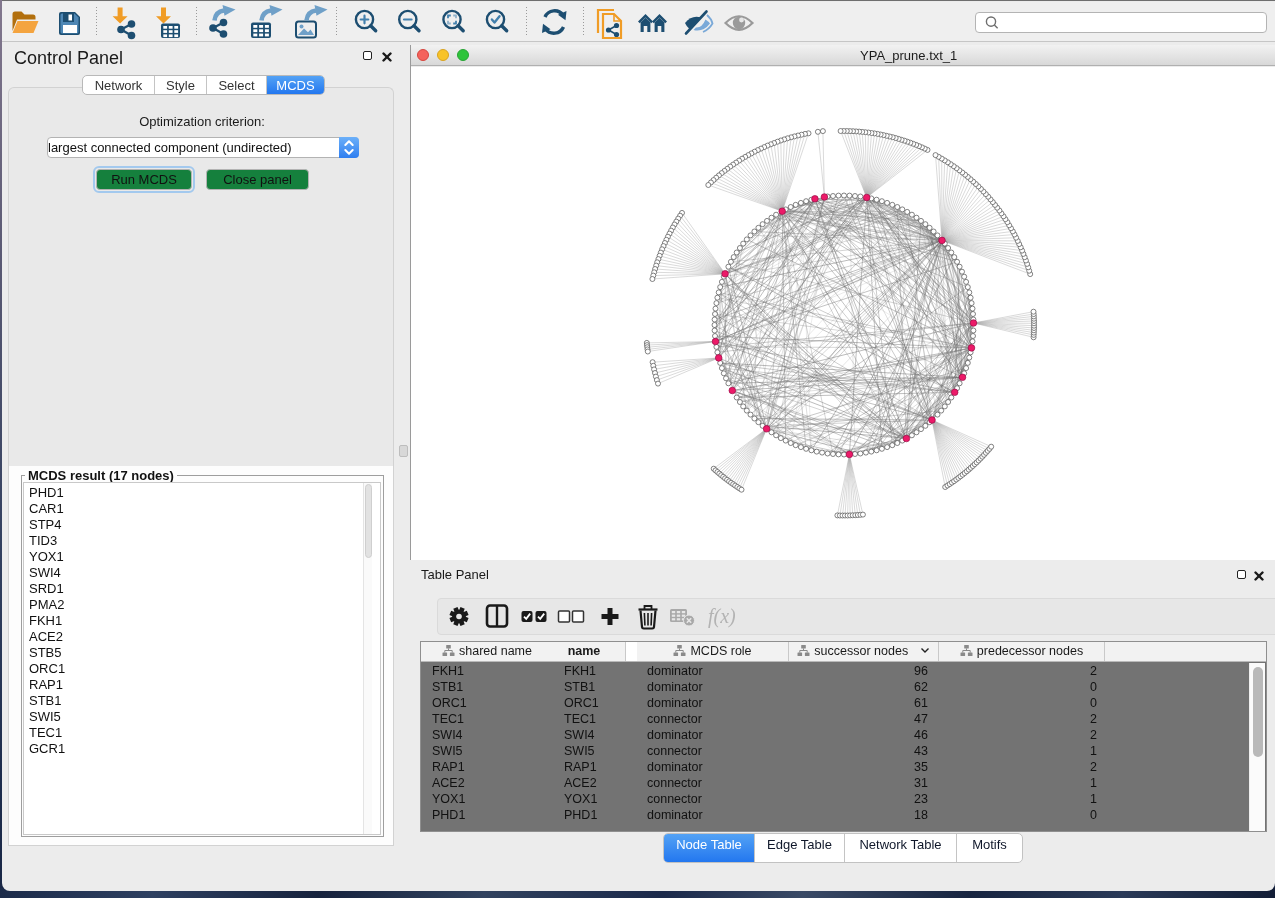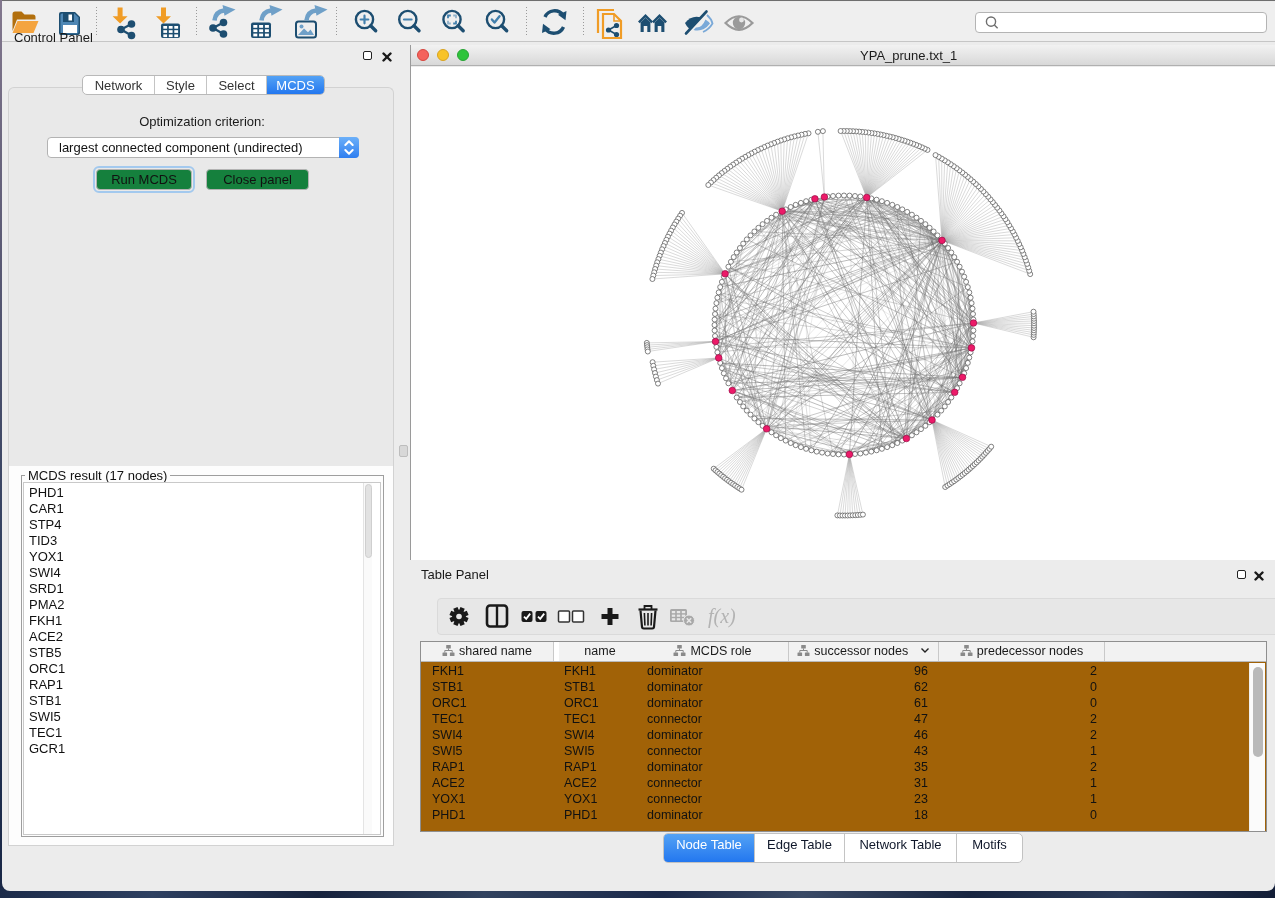--- a/index.html
+++ b/index.html
@@ -13,46 +13,46 @@
   border-top:1px solid #6e6e6e; }
 
 #toolbar { position:absolute; left:0; top:1px; width:1273px; height:40px;
   background:#efefef; border-bottom:1px solid #c6c6c6; }
 .sep { position:absolute; top:5px; height:30px; width:1px;
   background-image:linear-gradient(#9a9a9a 33%, rgba(255,255,255,0) 0%);
   background-size:1px 3px; }
 #searchbox { position:absolute; left:973px; top:10px; width:292px; height:21px;
   background:#fff; border:1px solid #b4b4b4; border-radius:4px; }
 
-#ctitle { position:absolute; left:12px; top:29px; font-size:13px; color:#1a1a1a; }
+#ctitle { position:absolute; left:12px; top:47px; font-size:18px; color:#1a1a1a; }
 .winbtn-sq { position:absolute; width:9px; height:9px; border:1.5px solid #222; border-radius:2px; background:#fff; }
 #tabs { position:absolute; left:80px; top:74px; height:20px; display:flex;
   border:1px solid #b9b9b9; border-radius:5px; background:#fff; overflow:hidden; }
 #tabs div { font-size:13px; color:#333; text-align:center; line-height:19px; border-right:1px solid #c4c4c4; }
 #tabs div:last-child { border-right:none; }
 #tabs .sel { background:linear-gradient(#53a2f5,#2377ef); color:#fff; }
 #panelA { position:absolute; left:6px; top:86px; width:386px; height:379px;
   background:#e9e9e9; border:1px solid #d2d2d2; border-radius:6px 6px 0 0; border-bottom:none; }
 #panelB { position:absolute; left:6px; top:465px; width:386px; height:380px;
   background:#fdfdfd; border:1px solid #d2d2d2; border-top:none; }
 #optlabel { position:absolute; left:0; top:113px; width:400px; text-align:center;
   font-size:13px; color:#1a1a1a; }
 #dropdown { position:absolute; left:45px; top:136px; width:312px; height:21px;
   background:#fff; border:1px solid #b3b3b3; border-radius:4px; font-size:13px;
-  color:#111; line-height:19px; padding-left:11px; }
+  color:#111; line-height:19px; }
 #ddcap { position:absolute; right:-1px; top:-1px; width:20px; height:21px;
   border-radius:0 4px 4px 0; background:linear-gradient(#6cb0f9,#2e7ef0); }
 .btn { position:absolute; height:21px; background:#15803d; border:1px solid #b3b3b3;
   border-radius:4px; font-size:13px; color:#111; text-align:center; line-height:19px; }
 #focusring { position:absolute; left:91px; top:165px; width:102px; height:27px;
   border:2.5px solid #a3c9ee; border-radius:6px; }
 #fieldset { position:absolute; left:19px; top:474px; width:363px; height:362px;
   border:1px solid #9e9e9e; }
 #legend { position:absolute; left:23px; top:467px; font-size:13px; color:#111;
-  background:#fdfdfd; padding:0 3px; }
+  background:#fdfdfd; padding:0 3px;font-weight:bold; }
 #listbox { position:absolute; left:21px; top:481px; width:358px; height:353px;
   background:#fff; border:1px solid #c9c9c9; font-size:13px; color:#111; line-height:16px;
   padding:2px 0 0 5px; }
 #listscroll { position:absolute; left:361px; top:482px; width:9px; height:351px; background:#fafafa; border-left:1px solid #e4e4e4;}
 #listthumb { position:absolute; left:1px; top:1px; width:7px; height:74px; background:#e2e2e2; border:1px solid #cfcfcf; border-radius:4px; }
 
 #splithandle { position:absolute; left:397px; top:444px; width:9px; height:12px;
   background:#d8d8d8; border:1px solid #bdbdbd; border-radius:2px; }
 
 #netframe { position:absolute; left:408px; top:44px; width:867px; height:515px;
@@ -60,21 +60,21 @@
 #nettitle { position:absolute; left:0; top:0; width:866px; height:21px;
   background:linear-gradient(#f2f2f2,#d8d8d8); border-bottom:1px solid #b0b0b0;
   font-size:13px; color:#1c1c1c; }
 .tl { position:absolute; top:3.5px; width:12px; height:12px; border-radius:50%; }
 #netcanvas { position:absolute; left:0; top:22px; width:866px; height:493px; background:#fff; }
 
 #tptitle { position:absolute; left:419px; top:566px; font-size:13px; color:#1a1a1a; }
 #tptoolbar { position:absolute; left:415px; top:597px; width:851px; height:37px;
   background:#e7e7e7; border:1px solid #dadada; border-radius:4px;margin-left:20px; }
 #ttable { position:absolute; left:418px; top:640px; width:847px; height:191px;
-  background:#a16207; border:1px solid #8f8f8f; }
+  background:#737373; border:1px solid #8f8f8f; }
 #thead { position:absolute; left:0; top:0; width:845px; height:20px;
   background:#fff; border-bottom:1px solid #b9b9b9; }
 .hcell { position:absolute; top:0; height:19px; border-right:1px solid #c9c9c9; background:#f2f2f2;
   font-size:12.5px; color:#1a1a1a; text-align:center; line-height:19px; }
 .trow { position:absolute; font-size:12.5px; color:#111; height:16px; line-height:16px; }
 #tscroll { position:absolute; right:1px; top:21px; width:16px; height:168px; background:#fbfbfb; border-left:1px solid #efefef; }
 #tthumb { position:absolute; left:3px; top:4px; width:10px; height:90px; background:#b9b9b9; border-radius:5px; }
 
 #btabs { position:absolute; left:661px; top:832px; height:30px; display:flex;
   border:1px solid #c2c2c2; border-radius:5px; background:#fff; overflow:hidden; }
@@ -1285,21 +1285,21 @@
       </svg>
     </div>
   <div id="ttable">
     <div id="thead">
       <div class="hcell" style="left:0; width:133px;"><svg width="13" height="13" viewBox="0 0 13 13" style="vertical-align:-2px;margin-right:4px">
             <rect x="4.2" y="1" width="4.6" height="3.4" rx="0.5" fill="#8a8a8a"></rect>
             <path d="M6.5 4.4 L6.5 6.5 M2.8 8.6 L2.8 6.5 L10.2 6.5 L10.2 8.6" stroke="#8a8a8a" stroke-width="1" fill="none"></path>
             <rect x="0.5" y="8.6" width="4.6" height="3.4" rx="0.5" fill="#8a8a8a"></rect>
             <rect x="7.9" y="8.6" width="4.6" height="3.4" rx="0.5" fill="#8a8a8a"></rect>
           </svg>shared name</div>
-      <div class="hcell" style="left:138px; width:83px;">name</div>
+      <div class="hcell" style="left:122px; width:83px;font-weight:bold;">name</div>
       <div class="hcell" style="left:216px; width:152px;"><svg width="13" height="13" viewBox="0 0 13 13" style="vertical-align:-2px;margin-right:4px">
             <rect x="4.2" y="1" width="4.6" height="3.4" rx="0.5" fill="#8a8a8a"></rect>
             <path d="M6.5 4.4 L6.5 6.5 M2.8 8.6 L2.8 6.5 L10.2 6.5 L10.2 8.6" stroke="#8a8a8a" stroke-width="1" fill="none"></path>
             <rect x="0.5" y="8.6" width="4.6" height="3.4" rx="0.5" fill="#8a8a8a"></rect>
             <rect x="7.9" y="8.6" width="4.6" height="3.4" rx="0.5" fill="#8a8a8a"></rect>
           </svg>MCDS role</div>
       <div class="hcell" style="left:368px; width:150px;"><svg width="13" height="13" viewBox="0 0 13 13" style="vertical-align:-2px;margin-right:4px">
             <rect x="4.2" y="1" width="4.6" height="3.4" rx="0.5" fill="#8a8a8a"></rect>
             <path d="M6.5 4.4 L6.5 6.5 M2.8 8.6 L2.8 6.5 L10.2 6.5 L10.2 8.6" stroke="#8a8a8a" stroke-width="1" fill="none"></path>
             <rect x="0.5" y="8.6" width="4.6" height="3.4" rx="0.5" fill="#8a8a8a"></rect>

